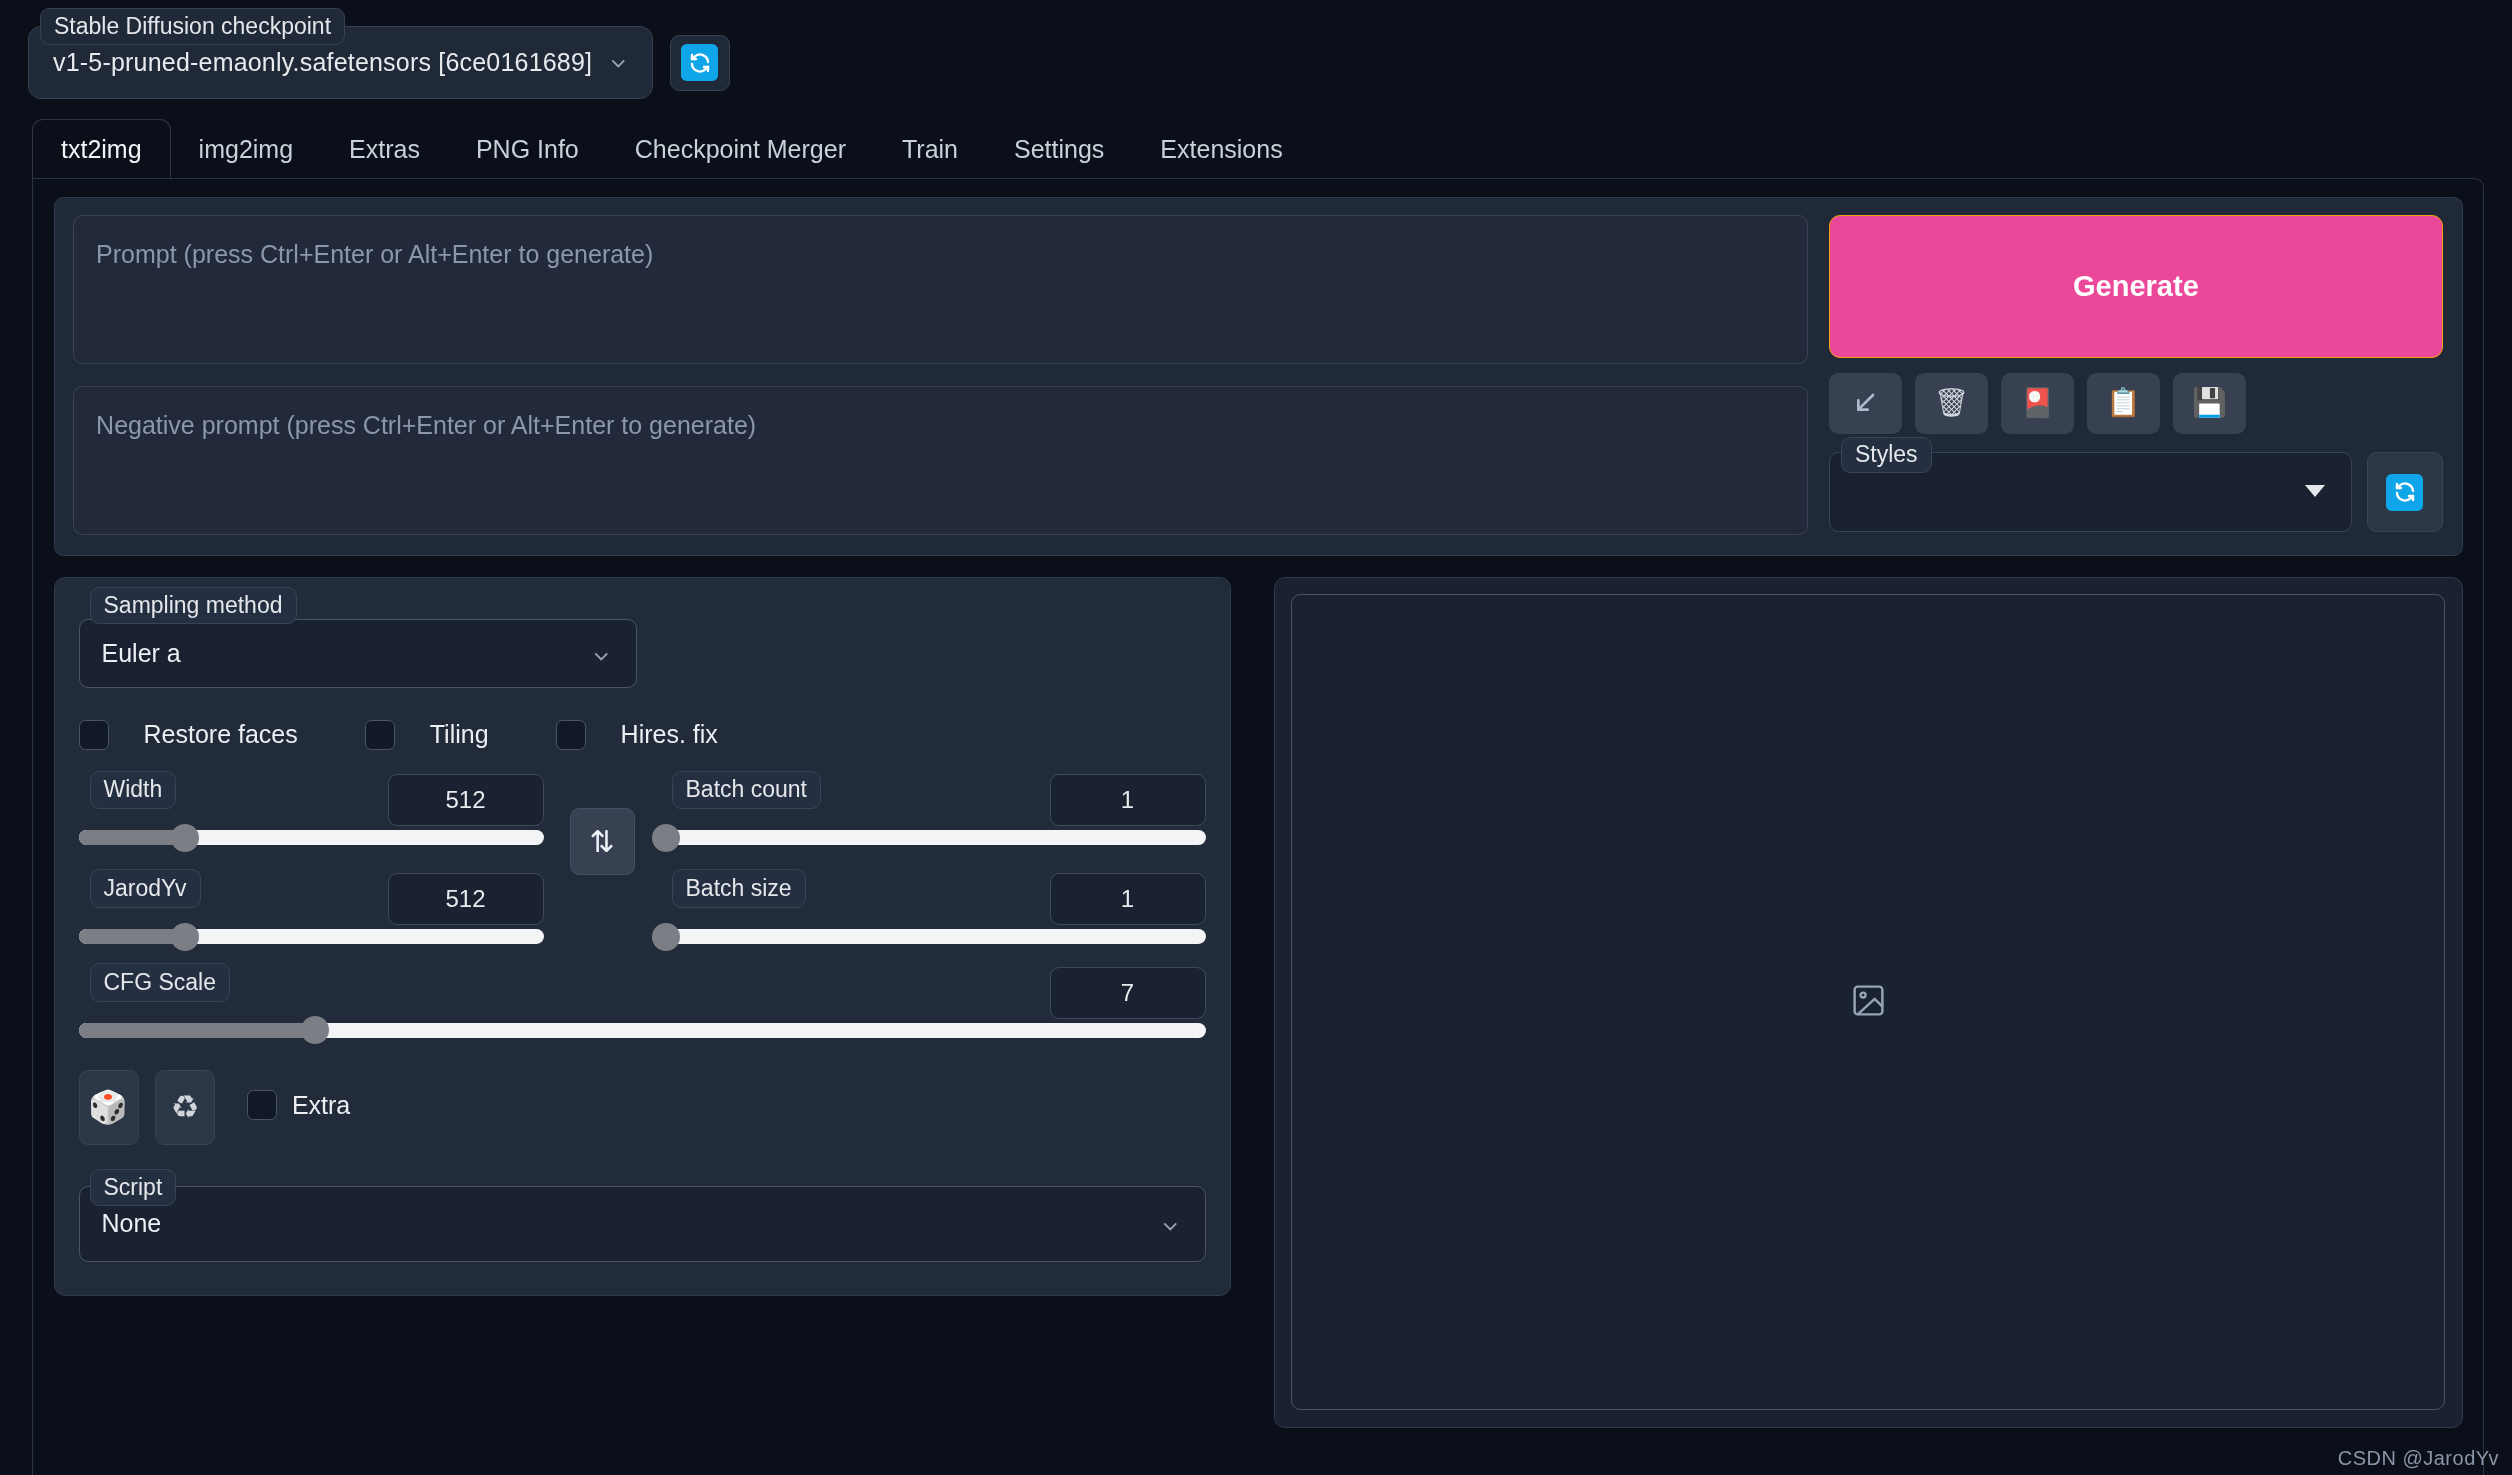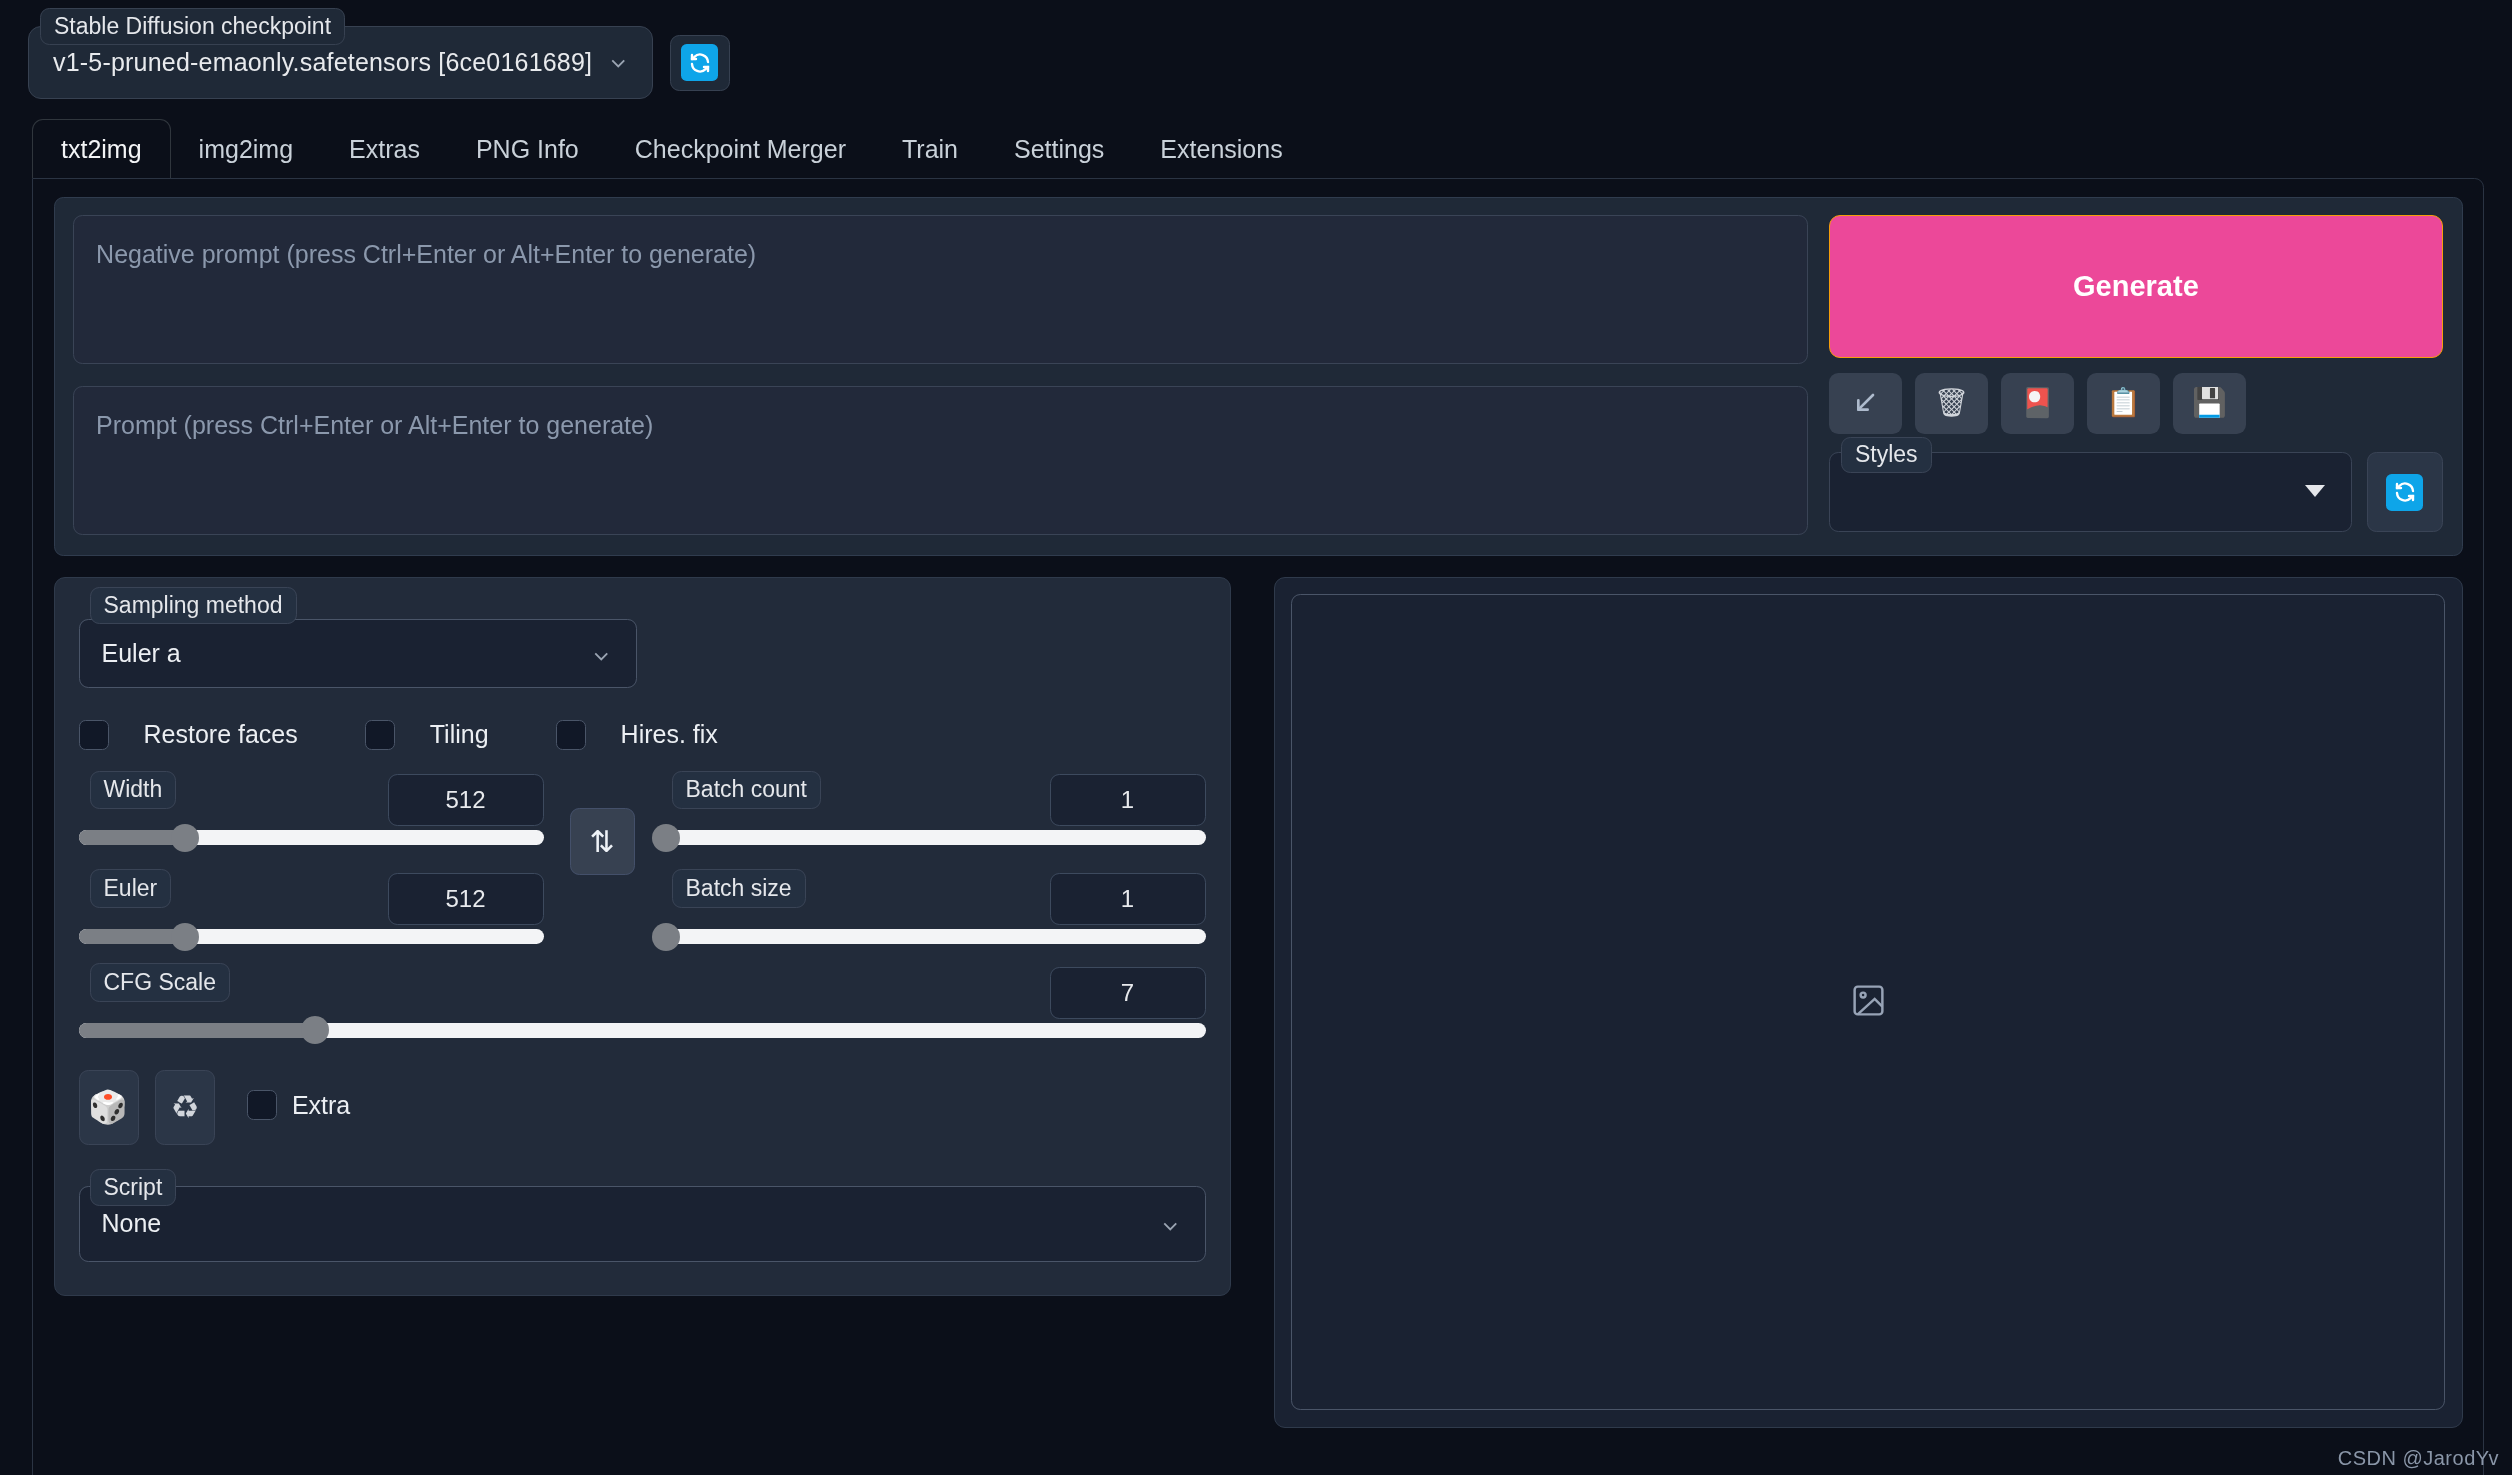--- a/index.html
+++ b/index.html
@@ -400,22 +400,22 @@
   <div class="tab">Checkpoint Merger</div>
   <div class="tab">Train</div>
   <div class="tab">Settings</div>
   <div class="tab">Extensions</div>
 </div>
 
 <div class="frame">
 
   <div class="prompt-block">
     <div class="prompt-col">
+      <div class="textarea">Prompt (press Ctrl+Enter or Alt+Enter to generate)</div>
       <div class="textarea">Negative prompt (press Ctrl+Enter or Alt+Enter to generate)</div>
-      <div class="textarea">Prompt (press Ctrl+Enter or Alt+Enter to generate)</div>
     </div>
     <div class="gen-col">
       <div class="generate">Generate</div>
       <div class="icon-row">
         <div class="icon-btn">
           <svg viewBox="0 0 24 24" width="32" height="32" fill="none" stroke="#aebbcd" stroke-width="2" stroke-linecap="round" stroke-linejoin="round">
               <line x1="18" y1="6" x2="7" y2="17"></line>
               <polyline points="14,17 7,17 7,10"></polyline>
             </svg>
         </div>
@@ -477,21 +477,21 @@
               <span class="sl-label">Width</span>
               <div class="num-box">512</div>
             </div>
             <div class="track">
               <div class="fill" style="width:23%"></div>
               <div class="knob" style="left:23%"></div>
             </div>
           </div>
           <div class="slider-field" style="margin-top:24px;">
             <div class="slider-head">
-              <span class="sl-label">Euler</span>
+              <span class="sl-label">JarodYv</span>
               <div class="num-box">512</div>
             </div>
             <div class="track">
               <div class="fill" style="width:23%"></div>
               <div class="knob" style="left:23%"></div>
             </div>
           </div>
         </div>
 
         <div class="swap-btn">⇅</div>

